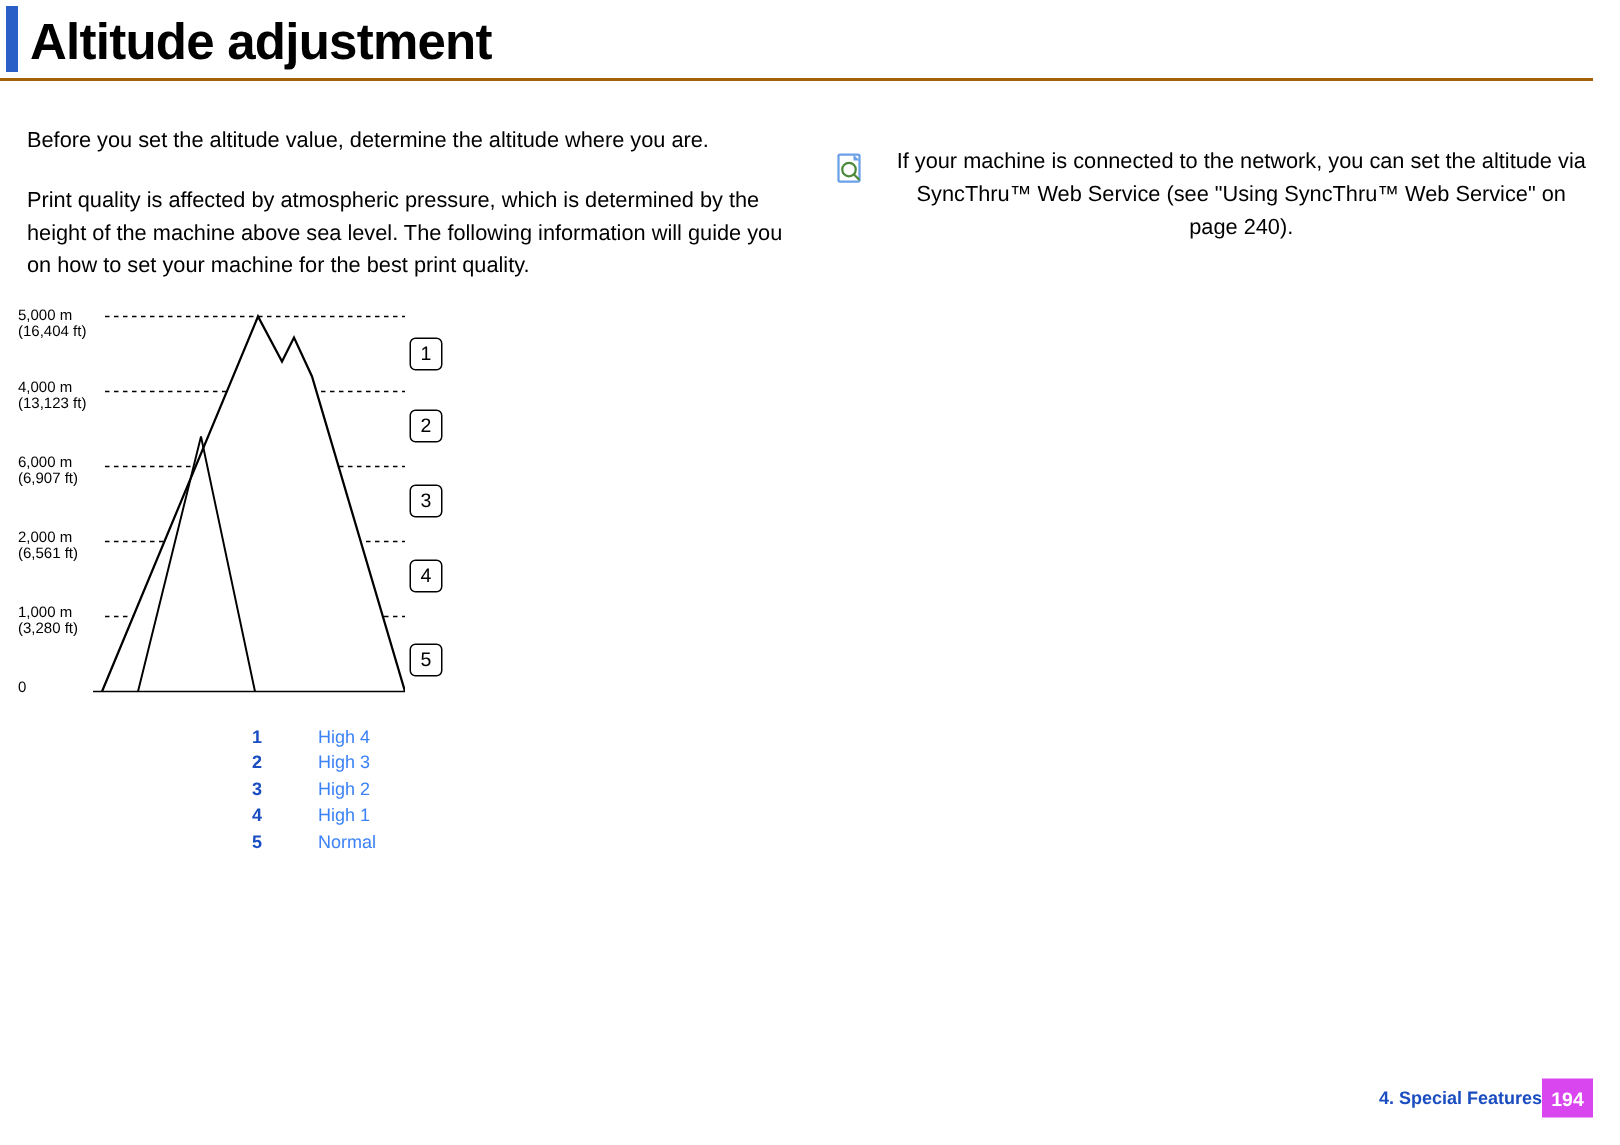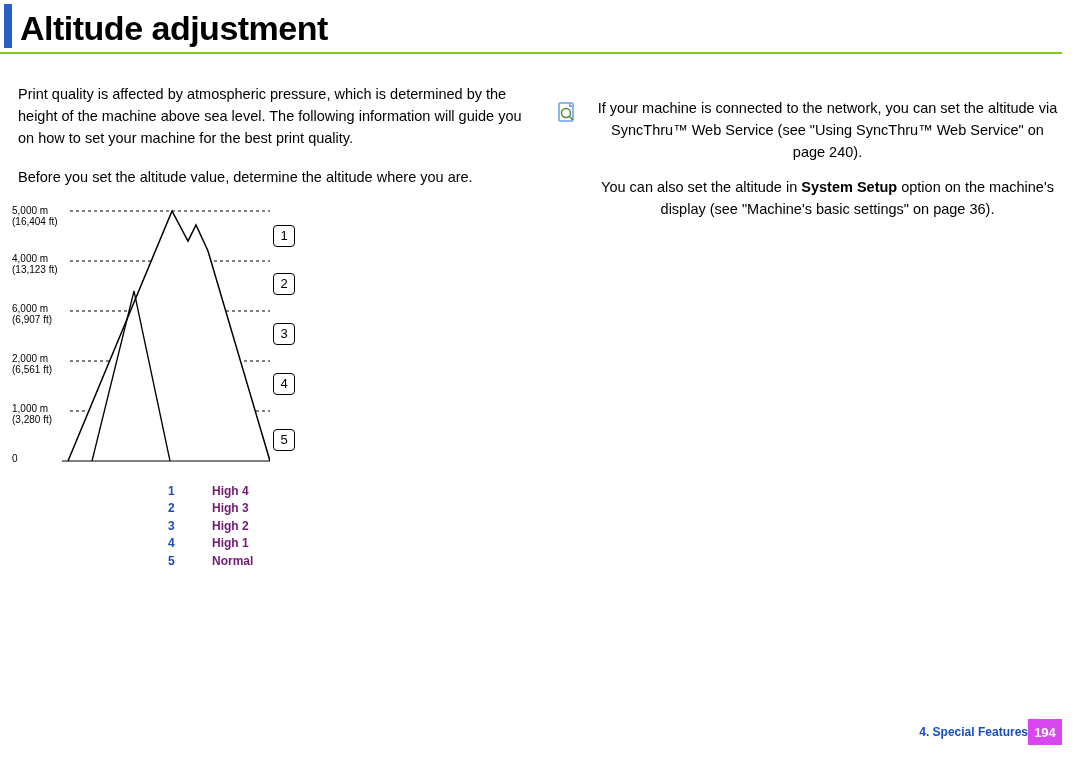--- a/index.html
+++ b/index.html
@@ -8,21 +8,21 @@
     width: 1080px;
     height: 763px;
     background: #fff;
     position: relative;
     overflow: hidden;
   }
   .title-bar {
     display: flex;
     align-items: flex-end;
     padding: 0 0 4px 0;
-    border-bottom: 2px solid #84cc16;
+    border-bottom: 2px solid #a16207;
     margin: 4px 18px 0 0;
   }
   .title-accent {
     width: 8px;
     height: 44px;
     background: #2a5fc7;
     margin-left: 4px;
     margin-right: 8px;
   }
   .title-text {
@@ -75,21 +75,21 @@
     font-size: 13px;
     background: #fff;
   }
   .legend {
     margin-left: 150px;
     font-size: 12px;
     line-height: 1.45;
   }
   .legend-row { display: flex; }
   .legend-num { color: #1a4dc0; font-weight: 700; width: 16px; }
-  .legend-lbl { color: #701a75; font-weight: 700; padding-left: 28px; }
+  .legend-lbl { color: #3b82f6; font-weight: 400; padding-left: 28px; }
   .note-block {
     display: flex;
     gap: 14px;
     margin-top: 14px;
   }
   .note-icon {
     flex-shrink: 0;
     width: 24px;
     height: 24px;
     margin-top: 2px;
@@ -120,22 +120,22 @@
 </head>
 <body>
 
 <div class="title-bar">
   <div class="title-accent"></div>
   <div class="title-text">Altitude adjustment</div>
 </div>
 
 <div class="content">
   <div class="col">
+    <p>Before you set the altitude value, determine the altitude where you are.</p>
     <p>Print quality is affected by atmospheric pressure, which is determined by the height of the machine above sea level. The following information will guide you on how to set your machine for the best print quality.</p>
-    <p>Before you set the altitude value, determine the altitude where you are.</p>
 
     <div class="diagram-area">
 
       <div class="alt-label" style="top:-2px"><span>5,000 m</span><br><span>(16,404 ft)</span></div>
       <div class="alt-label" style="top:46px"><span>4,000 m</span><br><span>(13,123 ft)</span></div>
       <div class="alt-label" style="top:96px"><span>6,000 m</span><br><span>(6,907 ft)</span></div>
       <div class="alt-label" style="top:146px"><span>2,000 m</span><br><span>(6,561 ft)</span></div>
       <div class="alt-label" style="top:196px"><span>1,000 m</span><br><span>(3,280 ft)</span></div>
       <div class="alt-label" style="top:246px;width:48px"><span>0</span></div>
 
@@ -189,23 +189,20 @@
 
     <div class="note-block">
       <svg class="note-icon" viewBox="0 0 24 24">
         <rect x="4" y="3" width="14" height="18" rx="1" fill="none" stroke="#6aa0e8" stroke-width="1.5"></rect>
         <path d="M14 3 L18 7 L14 7 Z" fill="#6aa0e8"></path>
         <circle cx="11" cy="13" r="4.5" fill="none" stroke="#4a8a3a" stroke-width="1.5"></circle>
         <path d="M14 16 L18 20" stroke="#4a8a3a" stroke-width="1.5"></path>
       </svg>
       <div class="note-text">
         <p>If your machine is connected to the network, you can set the altitude via SyncThru™ Web Service (see "Using SyncThru™ Web Service" on page 240).</p>
-        <p>
-          <span>You can also set the altitude in </span><span class="bold">System Setup</span><span> option on the machine's display (see "Machine's basic settings" on page 36).</span>
-        </p>
       </div>
     </div>
   </div>
 </div>
 
 <div class="footer">
   <span class="footer-text">4.  Special Features</span>
   <span class="page-num">194</span>
 </div>
 

